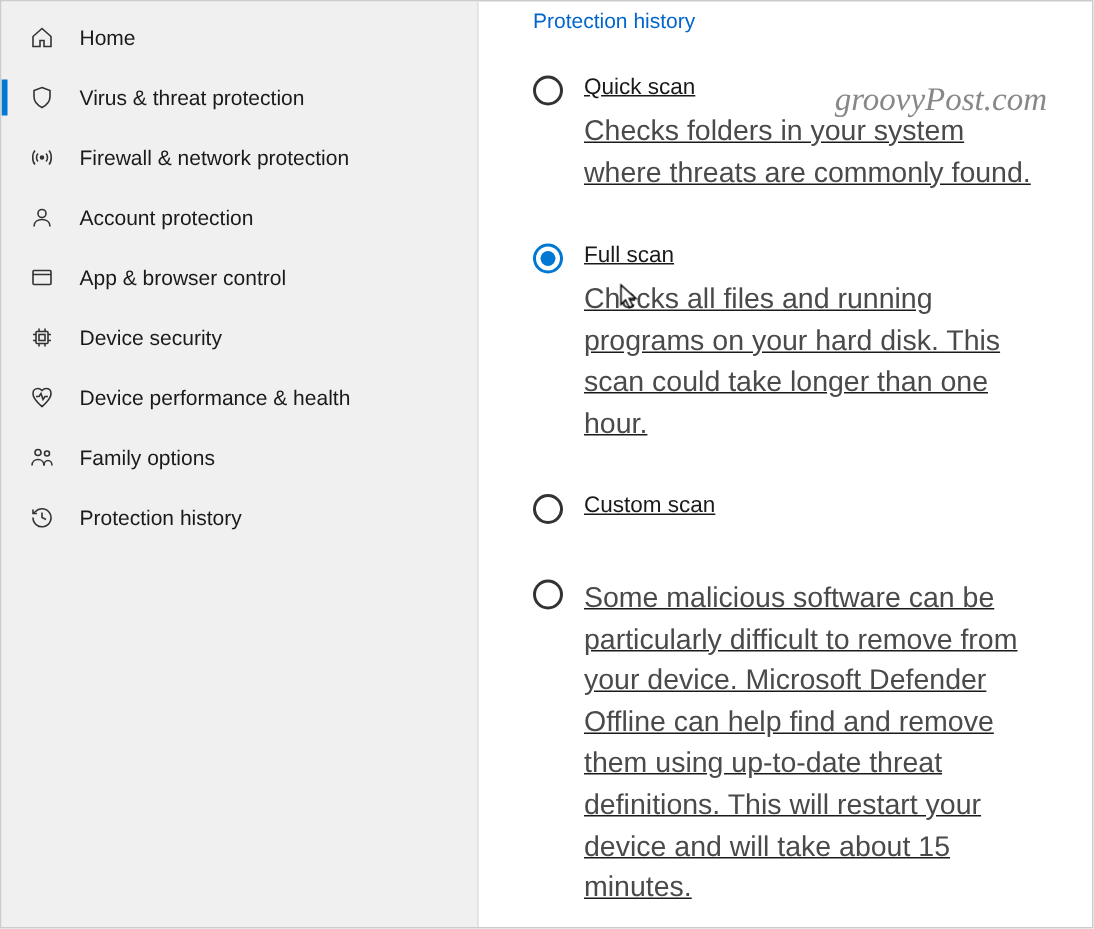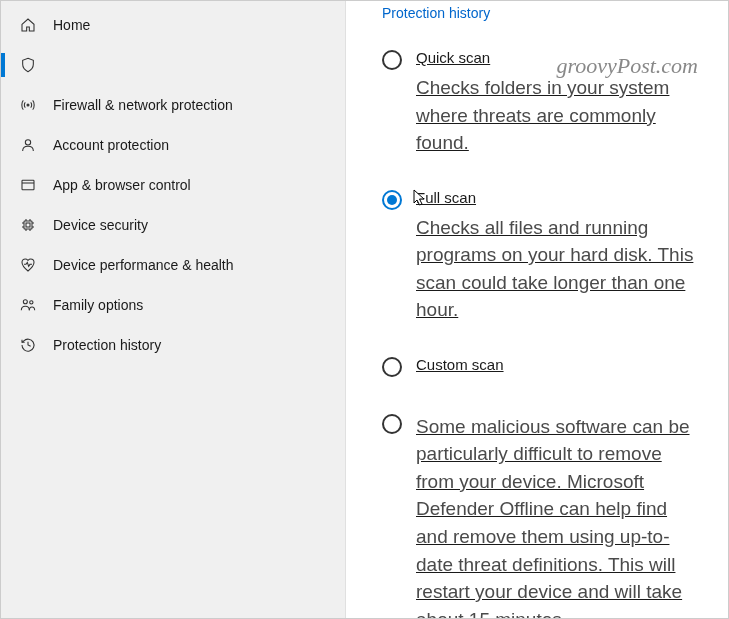--- a/index.html
+++ b/index.html
@@ -9,21 +9,21 @@
       color: #1a1a1a;
       width: 729px;
       height: 619px;
       overflow: hidden;
       background: #fff;
       border: 1px solid #ccc;
       display: flex;
       position: relative;
     }
     .sidebar {
-      width: 345px;
+      width: 318px;
       background: #f0f0f0;
       border-right: 1px solid #e0e0e0;
       padding-top: 4px;
       flex-shrink: 0;
     }
     .sidebar-item {
       display: flex;
       align-items: center;
       height: 40px;
       padding-left: 18px;
@@ -132,20 +132,21 @@
         </svg>
     </span>
     <span class="sidebar-label">Home</span>
   </div>
   <div class="sidebar-item selected">
     <span class="sidebar-icon">
       <svg viewBox="0 0 24 24" width="16" height="16" fill="none" stroke="currentColor" stroke-width="1.6">
           <path d="M12 2 L20 5 V11 C20 16 16 20 12 22 C8 20 4 16 4 11 V5 Z"></path>
         </svg>
     </span>
+    <span class="sidebar-label">Virus &amp; threat protection</span>
   </div>
   <div class="sidebar-item">
     <span class="sidebar-icon">
       <svg viewBox="0 0 24 24" width="16" height="16" fill="none" stroke="currentColor" stroke-width="1.6">
           <path d="M5 5 C2 8 2 16 5 19 M8 8 C6 10 6 14 8 16 M16 8 C18 10 18 14 16 16 M19 5 C22 8 22 16 19 19"></path>
           <circle cx="12" cy="12" r="1.5" fill="currentColor"></circle>
         </svg>
     </span>
     <span class="sidebar-label">Firewall &amp; network protection</span>
   </div>

